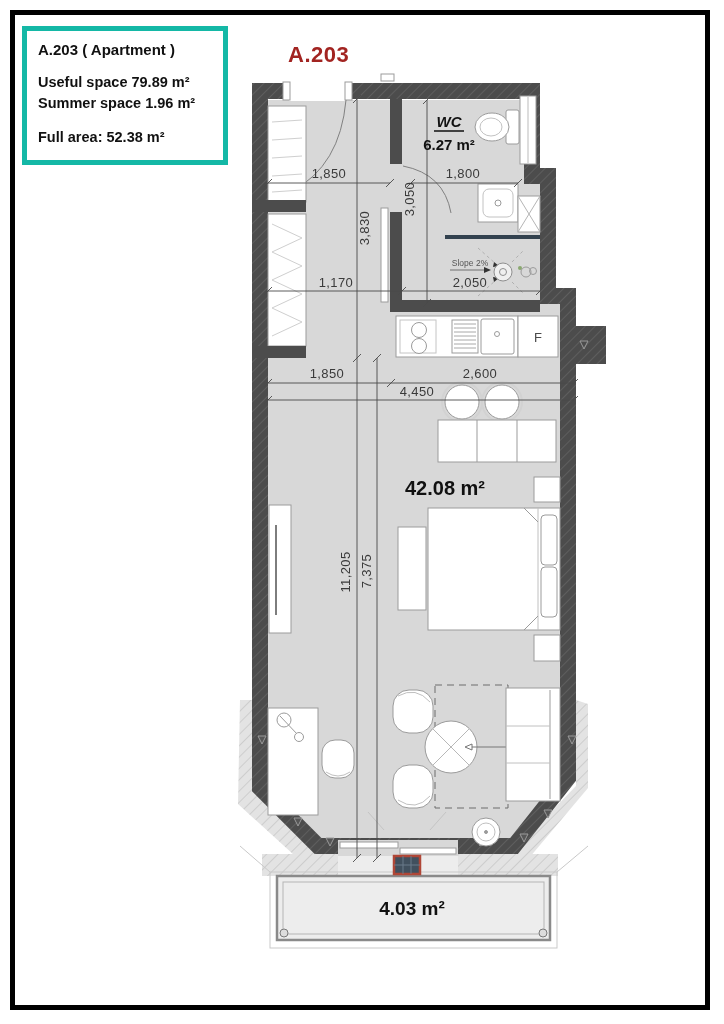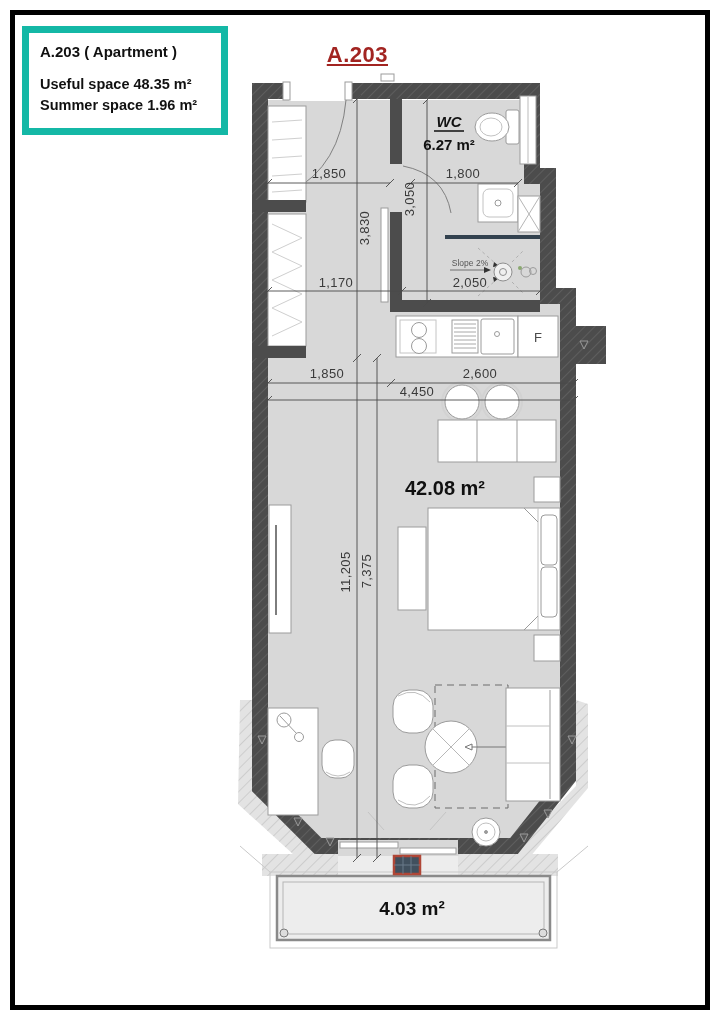--- a/index.html
+++ b/index.html
@@ -1,43 +1,44 @@
 <!DOCTYPE html>
 <html><head>
 <meta charset="utf-8">
 <style>
   html,body{margin:0;padding:0;background:#fff;}
   #stage{position:relative;width:724px;height:1024px;background:#fff;overflow:hidden;
          font-family:"Liberation Sans",sans-serif;}
   #frame{position:absolute;left:10px;top:10px;width:700px;height:1000px;
          border:5px solid #000;box-sizing:border-box;}
-  #infoBox{position:absolute;left:22px;top:26px;width:206px;border:7px solid #14b8a6;
+  #infoBox{position:absolute;left:22px;top:26px;width:206px;border:5px solid #14b8a6;
            background:#fff;box-sizing:border-box;padding:10px 10px 12px 11px;z-index:5;}
   #infoBox .ib-title{font-weight:bold;font-size:15px;color:#111;margin-bottom:14px;}
   #infoBox .ib-line{font-weight:bold;font-size:14.5px;color:#111;line-height:21px;}
   #infoBox .ib-last{margin-top:13px;}
-  #planTitle{position:absolute;left:288px;top:42px;width:100px;text-align:right;
+  #planTitle{position:absolute;left:288px;top:42px;width:100px;text-align:left;
              font-size:22px;font-weight:bold;z-index:5;
-             text-decoration:underline;letter-spacing:.5px;}
+             letter-spacing:.5px;}
   svg{position:absolute;left:0;top:0;}
   text{font-family:"Liberation Sans",sans-serif;}
   .dim{font-size:13px;fill:#3a3a3a;letter-spacing:.4px;}
   .area{font-weight:bold;fill:#111;}
   .thin{stroke:#9b9b9b;fill:#fff;}
 </style>
 </head>
 <body>
 
 <div id="stage">
   <div id="frame"></div>
 
   <div id="infoBox">
     <div class="ib-title">A.203 ( Apartment )</div>
-    <div class="ib-line">Useful space 48.35 m²</div>
+    <div class="ib-line">Useful space 79.89 m²</div>
     <div class="ib-line">Summer space 1.96 m²</div>
+    <div class="ib-line ib-last">Full area: 52.38 m²</div>
   </div>
 
   <div id="planTitle" style="color:#a22421;">A.203</div>
 
   <svg width="724" height="1024" viewBox="0 0 724 1024">
     <defs>
       <pattern id="wallpat" width="7" height="7" patternUnits="userSpaceOnUse" patternTransform="rotate(45)">
         <rect width="7" height="7" fill="#4c4c4c"></rect>
         <line x1="0" y1="0" x2="0" y2="7" stroke="#5e5e5e" stroke-width="2"></line>
       </pattern>

